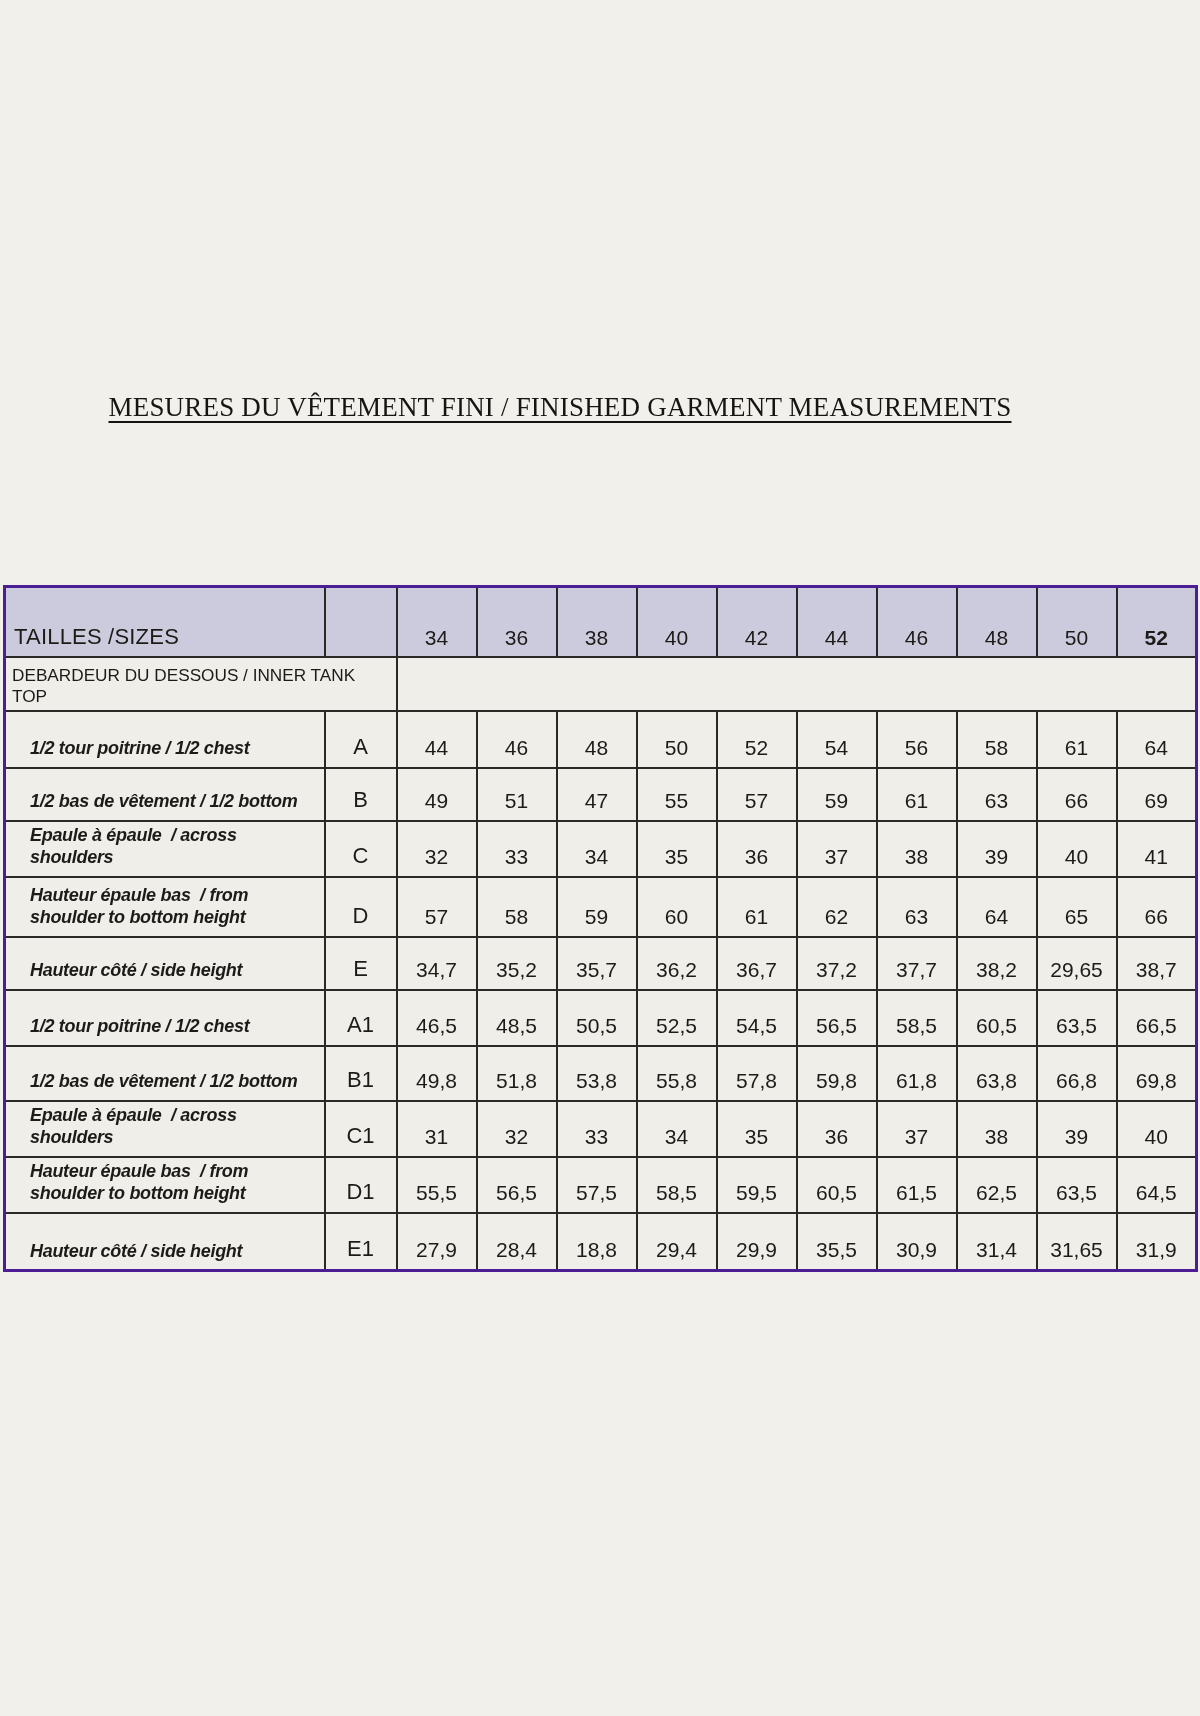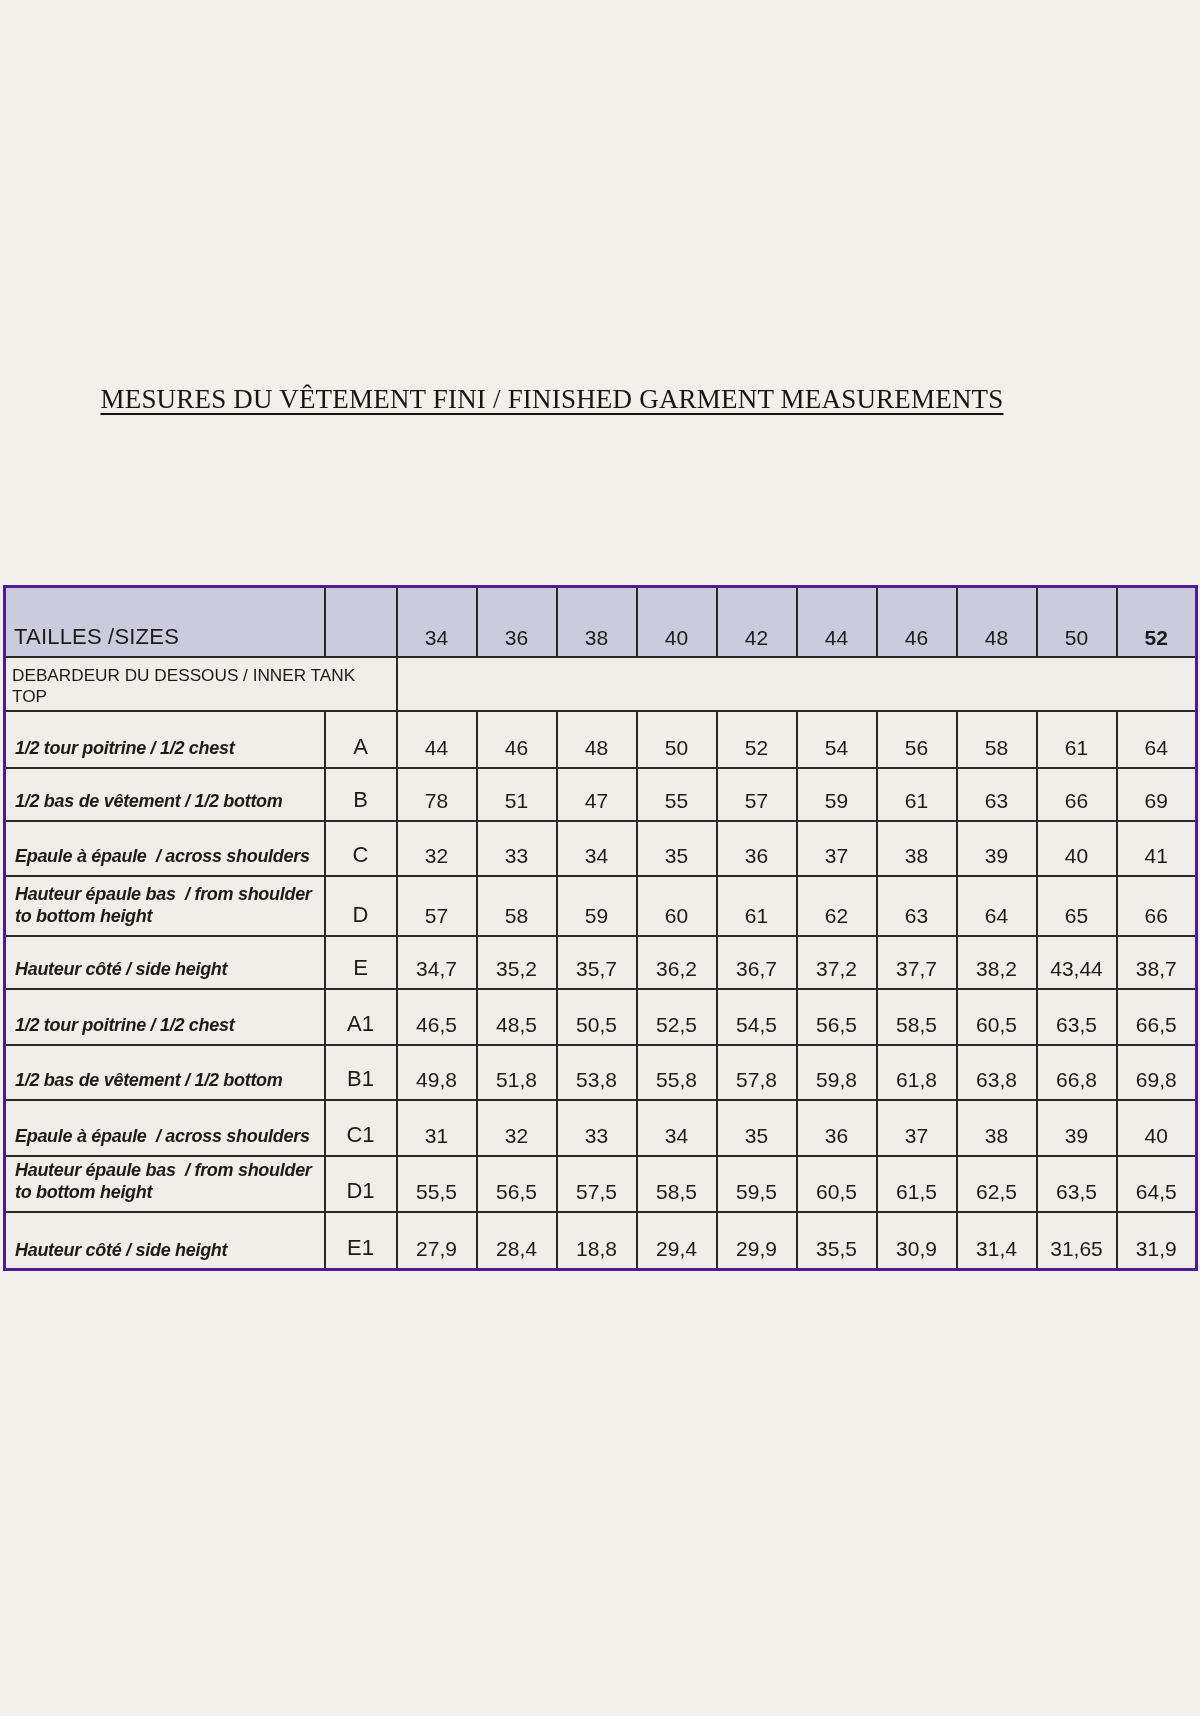--- a/index.html
+++ b/index.html
@@ -13,21 +13,21 @@
     width: 1200px;
     height: 1716px;
     background: #f2f0ea;
     overflow: hidden;
   }
   .title {
     position: absolute;
     top: 384px;
     left: 0;
     width: 1104px;
-    margin: 0;
+    margin: 8px;
     text-align: center;
     font-family: "Liberation Serif", serif;
     font-weight: 400;
     font-size: 27px;
     letter-spacing: 0.2px;
     color: #171513;
     text-decoration: underline;
     text-underline-offset: 5px;
     text-decoration-thickness: 2px;
   }
@@ -69,21 +69,21 @@
     font-size: 17.2px;
     padding: 2px 2px 2px 6px;
     line-height: 1.25;
   }
   td.section-empty { background: #f0eee8; }
   td.row-label {
     font-style: italic;
     font-weight: 700;
     font-size: 18px;
     letter-spacing: -0.3px;
-    padding: 2px 2px 7px 9px;
+    padding: 2px 2px 7px 24px;
     line-height: 1.25;
     white-space: pre-wrap;
   }
   td.row-code {
     text-align: center;
     color: var(--accent, #bf3b31);
     font-size: 22px;
     padding-bottom: 7px;
   }
   td.value-cell {
@@ -142,21 +142,21 @@
           <td class="value-cell">52</td>
           <td class="value-cell">54</td>
           <td class="value-cell">56</td>
           <td class="value-cell">58</td>
           <td class="value-cell">61</td>
           <td class="value-cell">64</td>
         </tr>
         <tr class="data-row" style="height: 53px;">
           <td class="row-label">1/2 bas de vêtement / 1/2 bottom</td>
           <td class="row-code">B</td>
-          <td class="value-cell">78</td>
+          <td class="value-cell">49</td>
           <td class="value-cell">51</td>
           <td class="value-cell">47</td>
           <td class="value-cell">55</td>
           <td class="value-cell">57</td>
           <td class="value-cell">59</td>
           <td class="value-cell">61</td>
           <td class="value-cell">63</td>
           <td class="value-cell">66</td>
           <td class="value-cell">69</td>
         </tr>
@@ -192,21 +192,21 @@
           <td class="row-label">Hauteur côté / side height</td>
           <td class="row-code">E</td>
           <td class="value-cell">34,7</td>
           <td class="value-cell">35,2</td>
           <td class="value-cell">35,7</td>
           <td class="value-cell">36,2</td>
           <td class="value-cell">36,7</td>
           <td class="value-cell">37,2</td>
           <td class="value-cell">37,7</td>
           <td class="value-cell">38,2</td>
-          <td class="value-cell">43,44</td>
+          <td class="value-cell">29,65</td>
           <td class="value-cell">38,7</td>
         </tr>
         <tr class="data-row" style="height: 56px;">
           <td class="row-label">1/2 tour poitrine / 1/2 chest</td>
           <td class="row-code">A1</td>
           <td class="value-cell">46,5</td>
           <td class="value-cell">48,5</td>
           <td class="value-cell">50,5</td>
           <td class="value-cell">52,5</td>
           <td class="value-cell">54,5</td>

